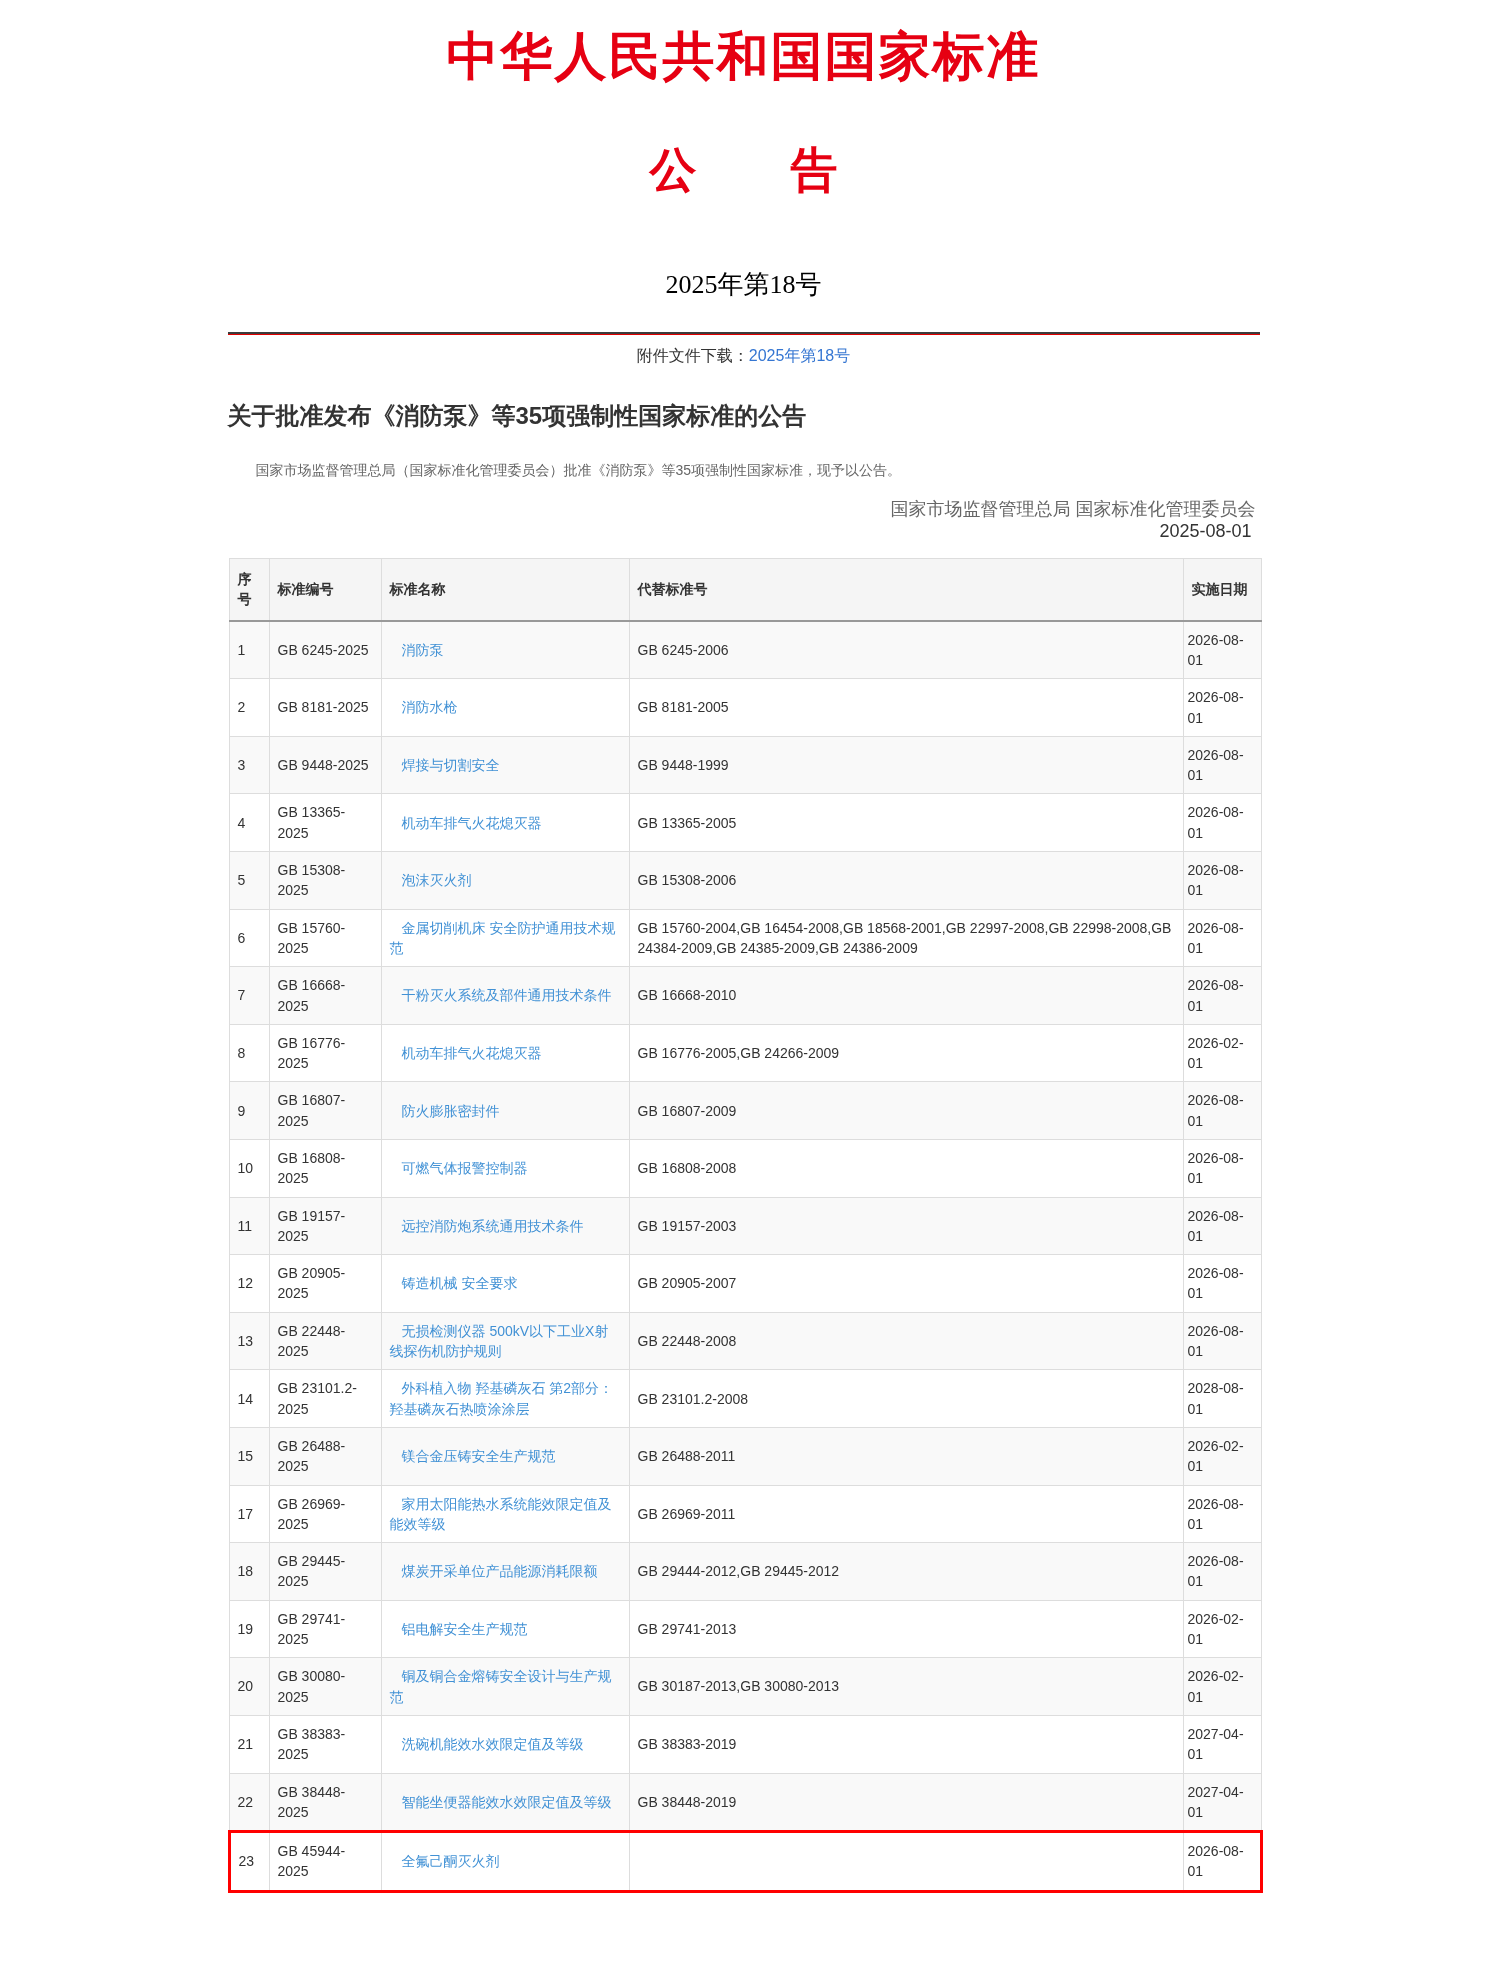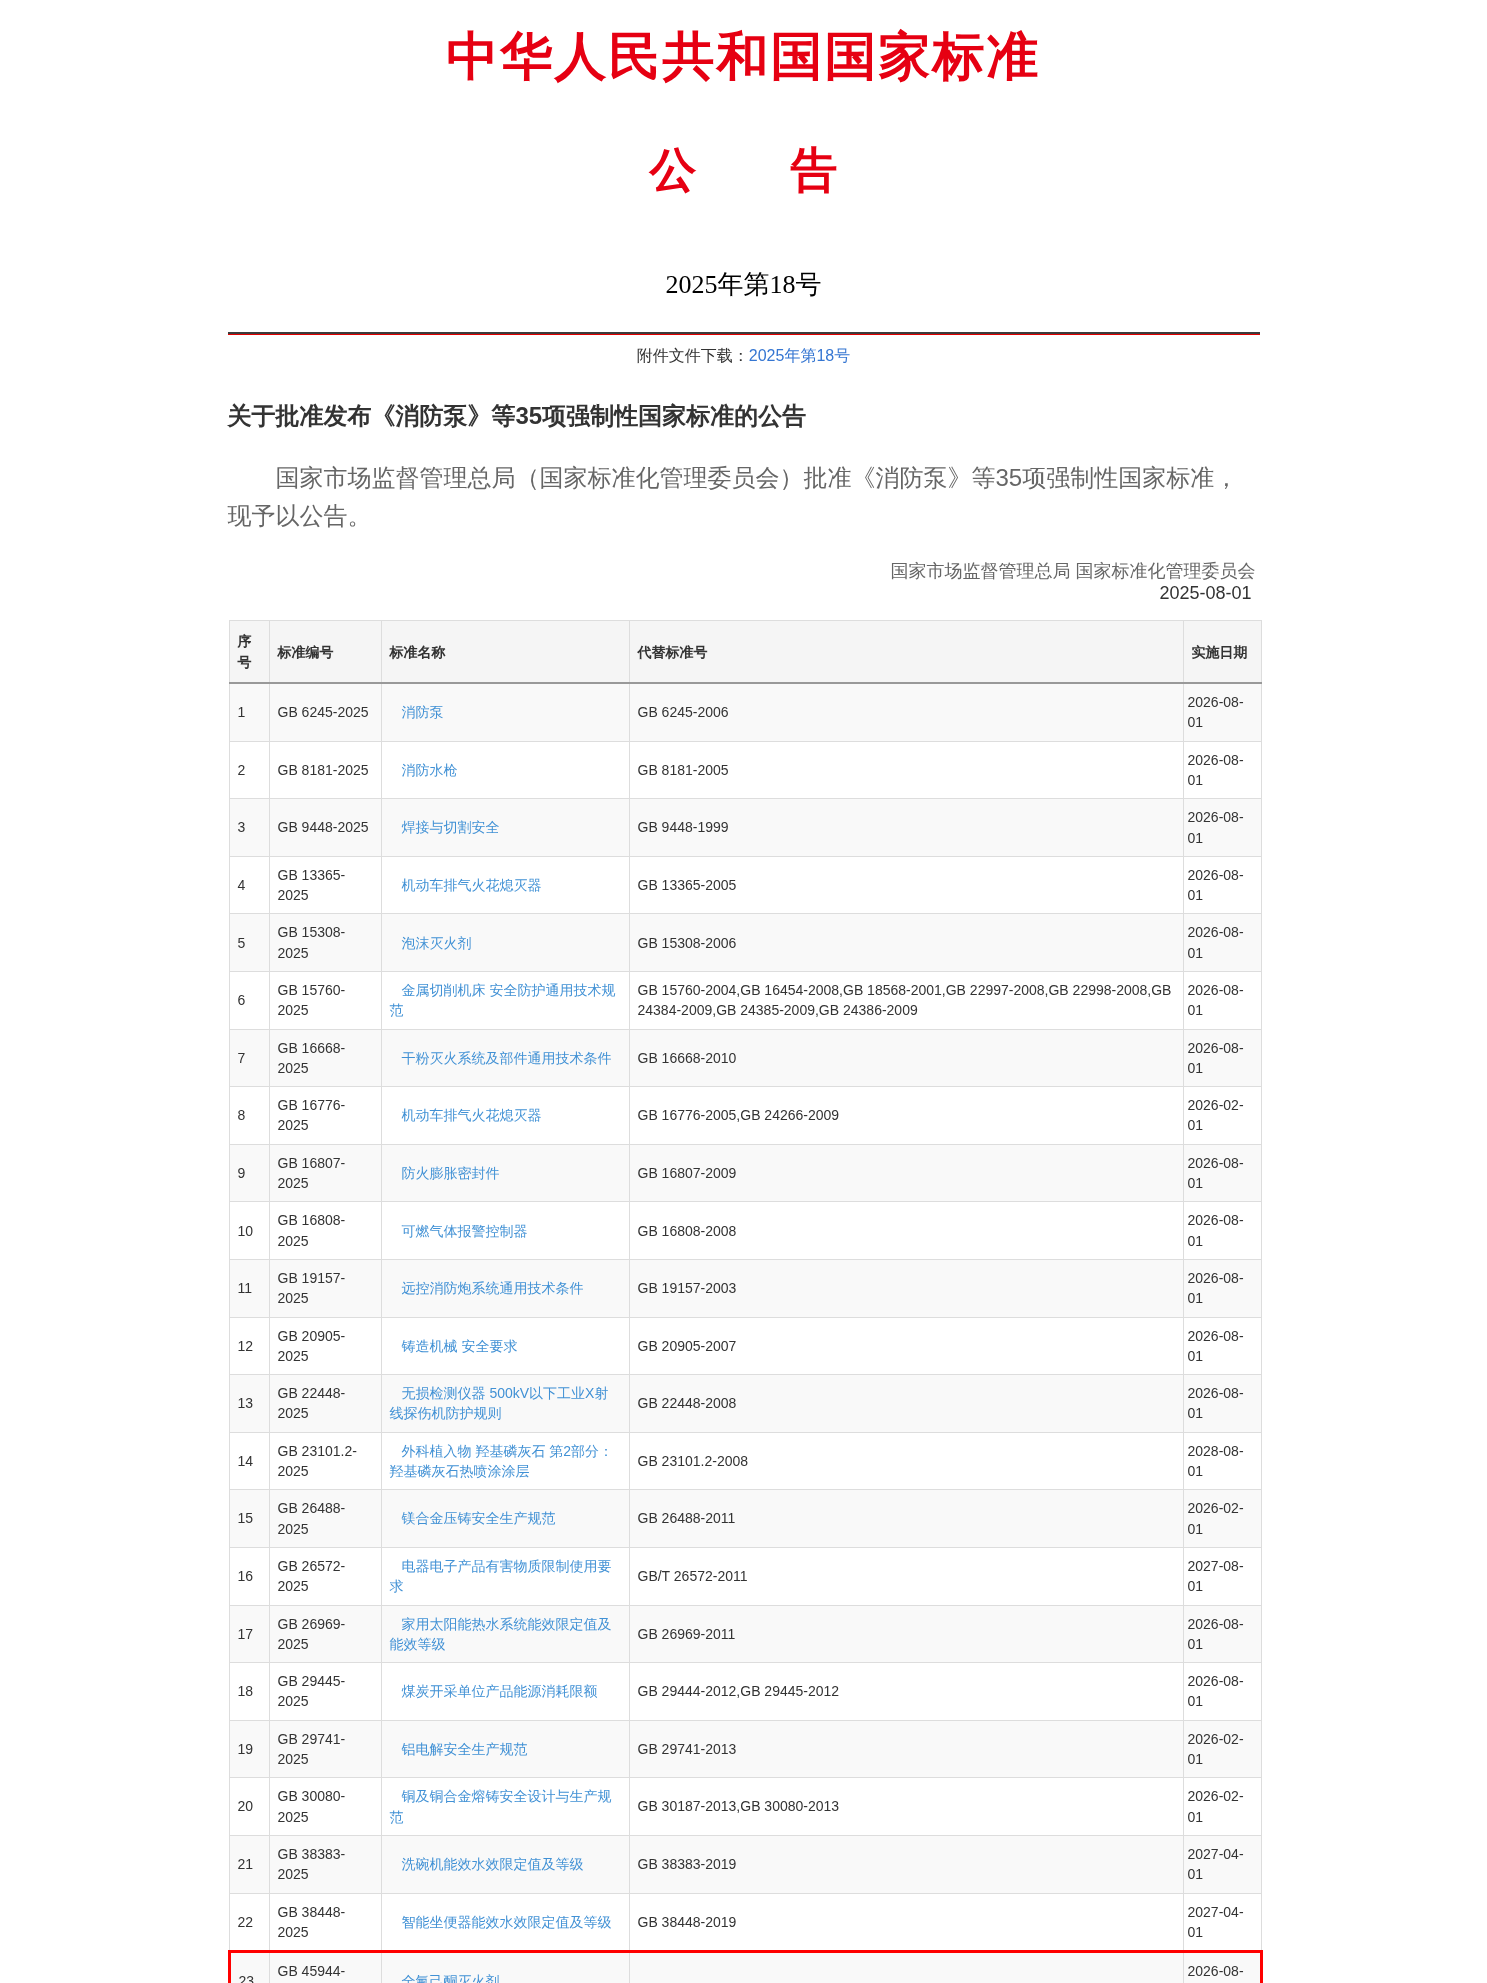--- a/index.html
+++ b/index.html
@@ -57,21 +57,21 @@
   .ann-title {
     margin-top: 32px;
     text-align: left;
     font-size: 24px;
     font-weight: bold;
     color: #333;
     line-height: 1.3;
   }
   .ann-body {
     margin-top: 27px;
-    font-size: 24px;
+    font-size: 14px;
     color: #666;
     text-indent: 2em;
     line-height: 1.6;
   }
   .ann-sign {
     margin-top: 16px;
     text-align: right;
     font-size: 18px;
     color: #666;
     padding-right: 4px;
@@ -256,27 +256,20 @@
           <td class="cell-date">2028-08-01</td>
         </tr>
         <tr>
           <td class="cell-seq">15</td>
           <td class="cell-code">GB 26488-2025</td>
           <td class="cell-name"><a class="std-link">镁合金压铸安全生产规范</a></td>
           <td class="cell-replaces">GB 26488-2011</td>
           <td class="cell-date">2026-02-01</td>
         </tr>
         <tr>
-          <td class="cell-seq">16</td>
-          <td class="cell-code">GB 26572-2025</td>
-          <td class="cell-name"><a class="std-link">电器电子产品有害物质限制使用要求</a></td>
-          <td class="cell-replaces">GB/T 26572-2011</td>
-          <td class="cell-date">2027-08-01</td>
-        </tr>
-        <tr>
           <td class="cell-seq">17</td>
           <td class="cell-code">GB 26969-2025</td>
           <td class="cell-name"><a class="std-link">家用太阳能热水系统能效限定值及能效等级</a></td>
           <td class="cell-replaces">GB 26969-2011</td>
           <td class="cell-date">2026-08-01</td>
         </tr>
         <tr>
           <td class="cell-seq">18</td>
           <td class="cell-code">GB 29445-2025</td>
           <td class="cell-name"><a class="std-link">煤炭开采单位产品能源消耗限额</a></td>

